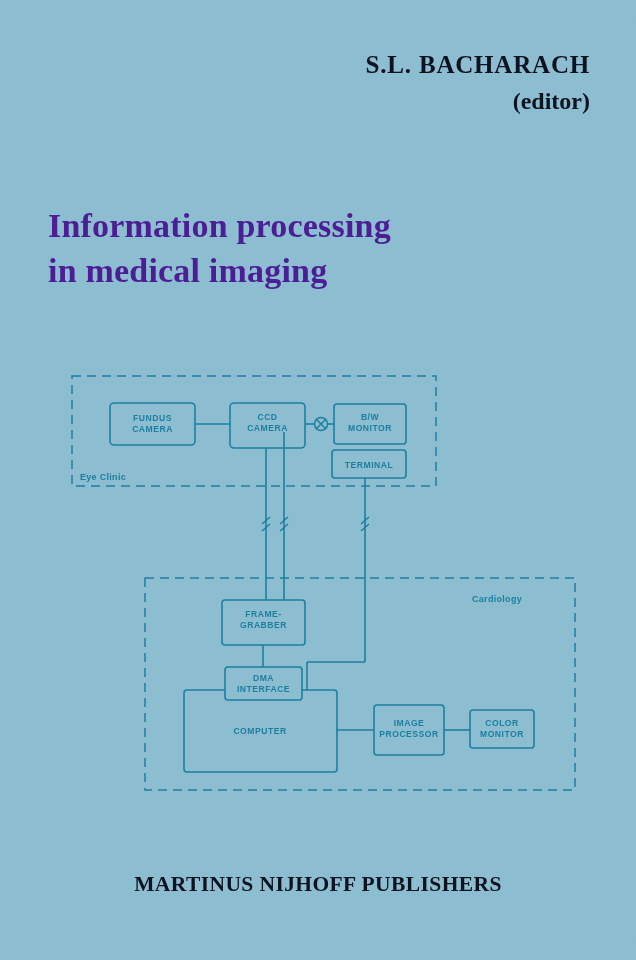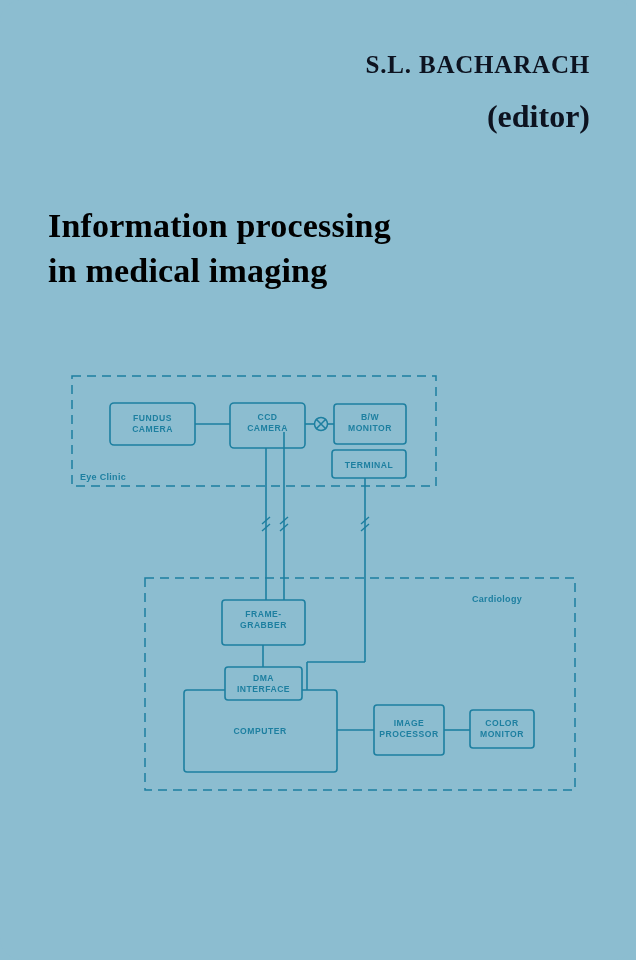--- a/index.html
+++ b/index.html
@@ -29,31 +29,31 @@
     font-family: "Liberation Serif", serif;
     font-weight: bold;
     font-size: 25px;
     letter-spacing: 0.8px;
     line-height: 1.05;
     white-space: nowrap;
   }
   .author-role {
     font-family: "Liberation Serif", serif;
     font-weight: bold;
-    font-size: 32px;
+    font-size: 24px;
     line-height: 1.25;
-    margin-top: 18px;
+    margin-top: 8px;
     white-space: nowrap;
   }
 
   .title-block {
     position: absolute;
     left: 48px;
     top: 204px;
-    color: #000000;
+    color: #4c1d95;
     font-family: "Liberation Serif", serif;
     font-weight: bold;
     font-size: 34px;
     line-height: 1.32;
     letter-spacing: 0.2px;
   }
   .title-line { white-space: nowrap; }
 
   .publisher {
     position: absolute;
@@ -198,14 +198,15 @@
     <g>
       <rect x="470" y="710" width="64" height="38" rx="3" fill="none" stroke="#1d7fa0" stroke-width="1.6"></rect>
       <text class="dg-text dg-box-label" x="502" y="726" text-anchor="middle">COLOR</text>
       <text class="dg-text dg-box-label" x="502" y="737" text-anchor="middle">MONITOR</text>
     </g>
 
     <text class="dg-text dg-zone-label" x="80" y="480">Eye Clinic</text>
     <text class="dg-text dg-zone-label" x="472" y="602">Cardiology</text>
   </svg>
 
+  <div class="publisher">MARTINUS NIJHOFF PUBLISHERS</div>
 
 </div>
 
 </body></html>

